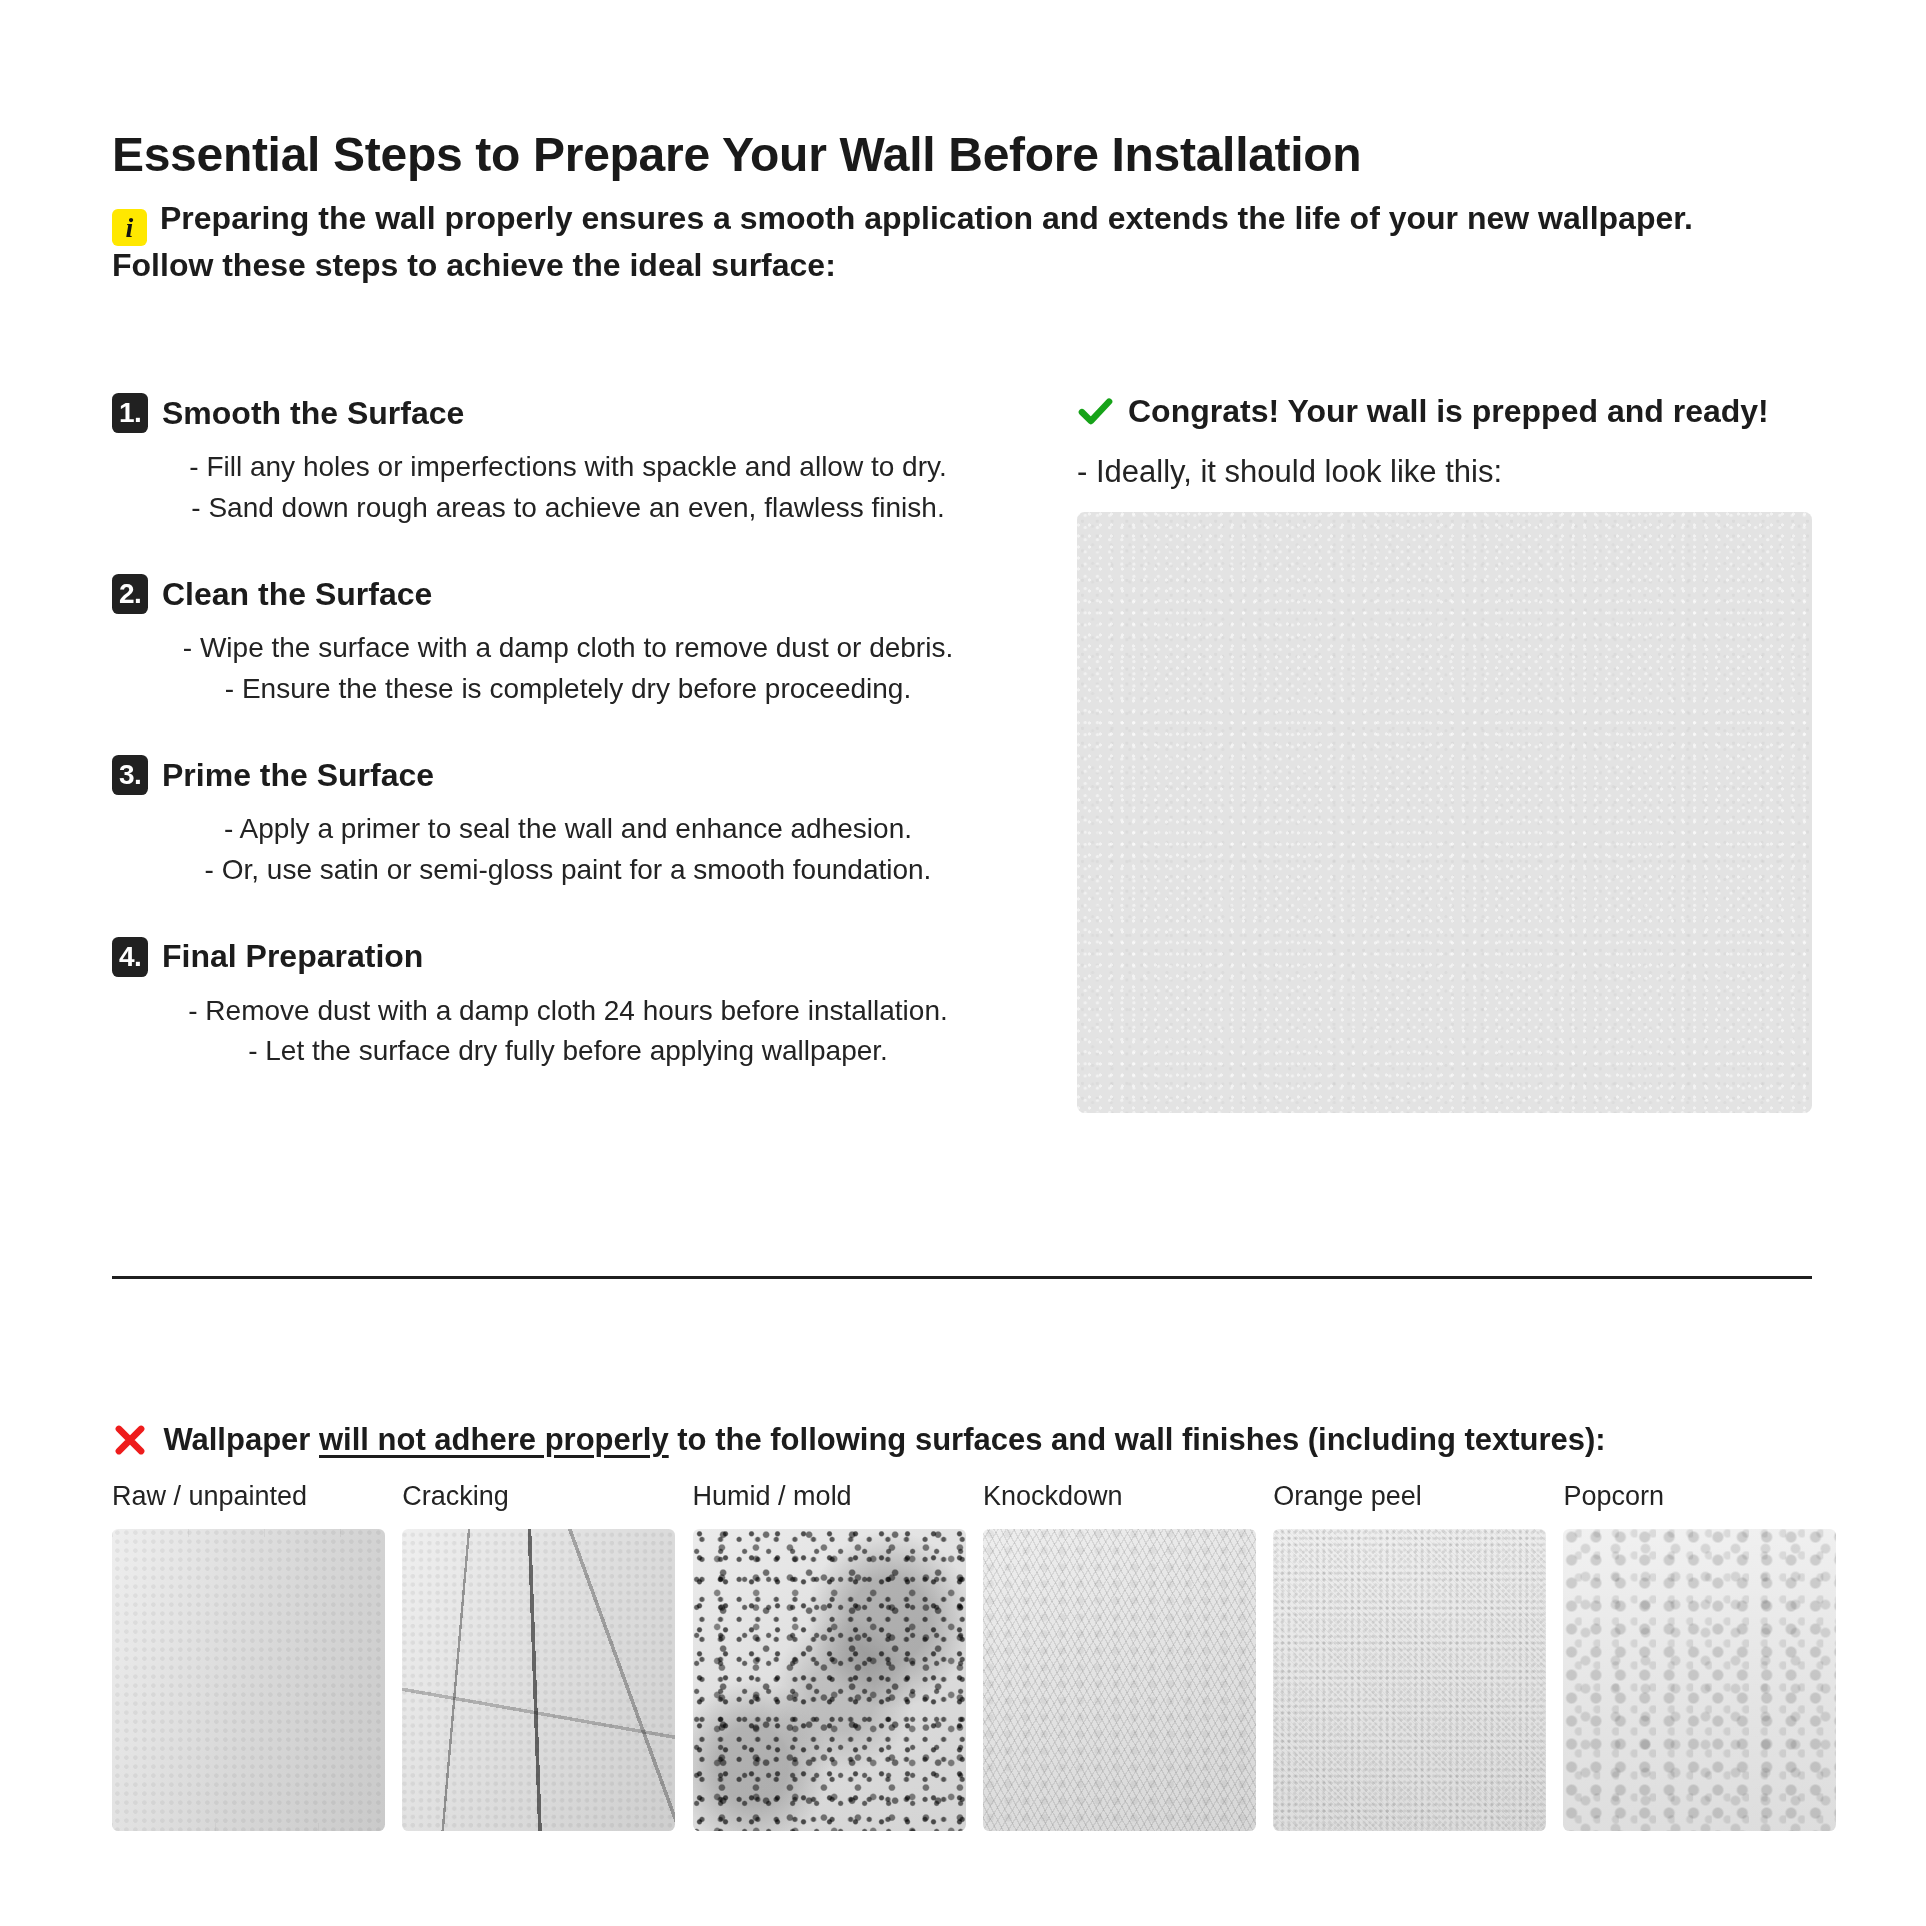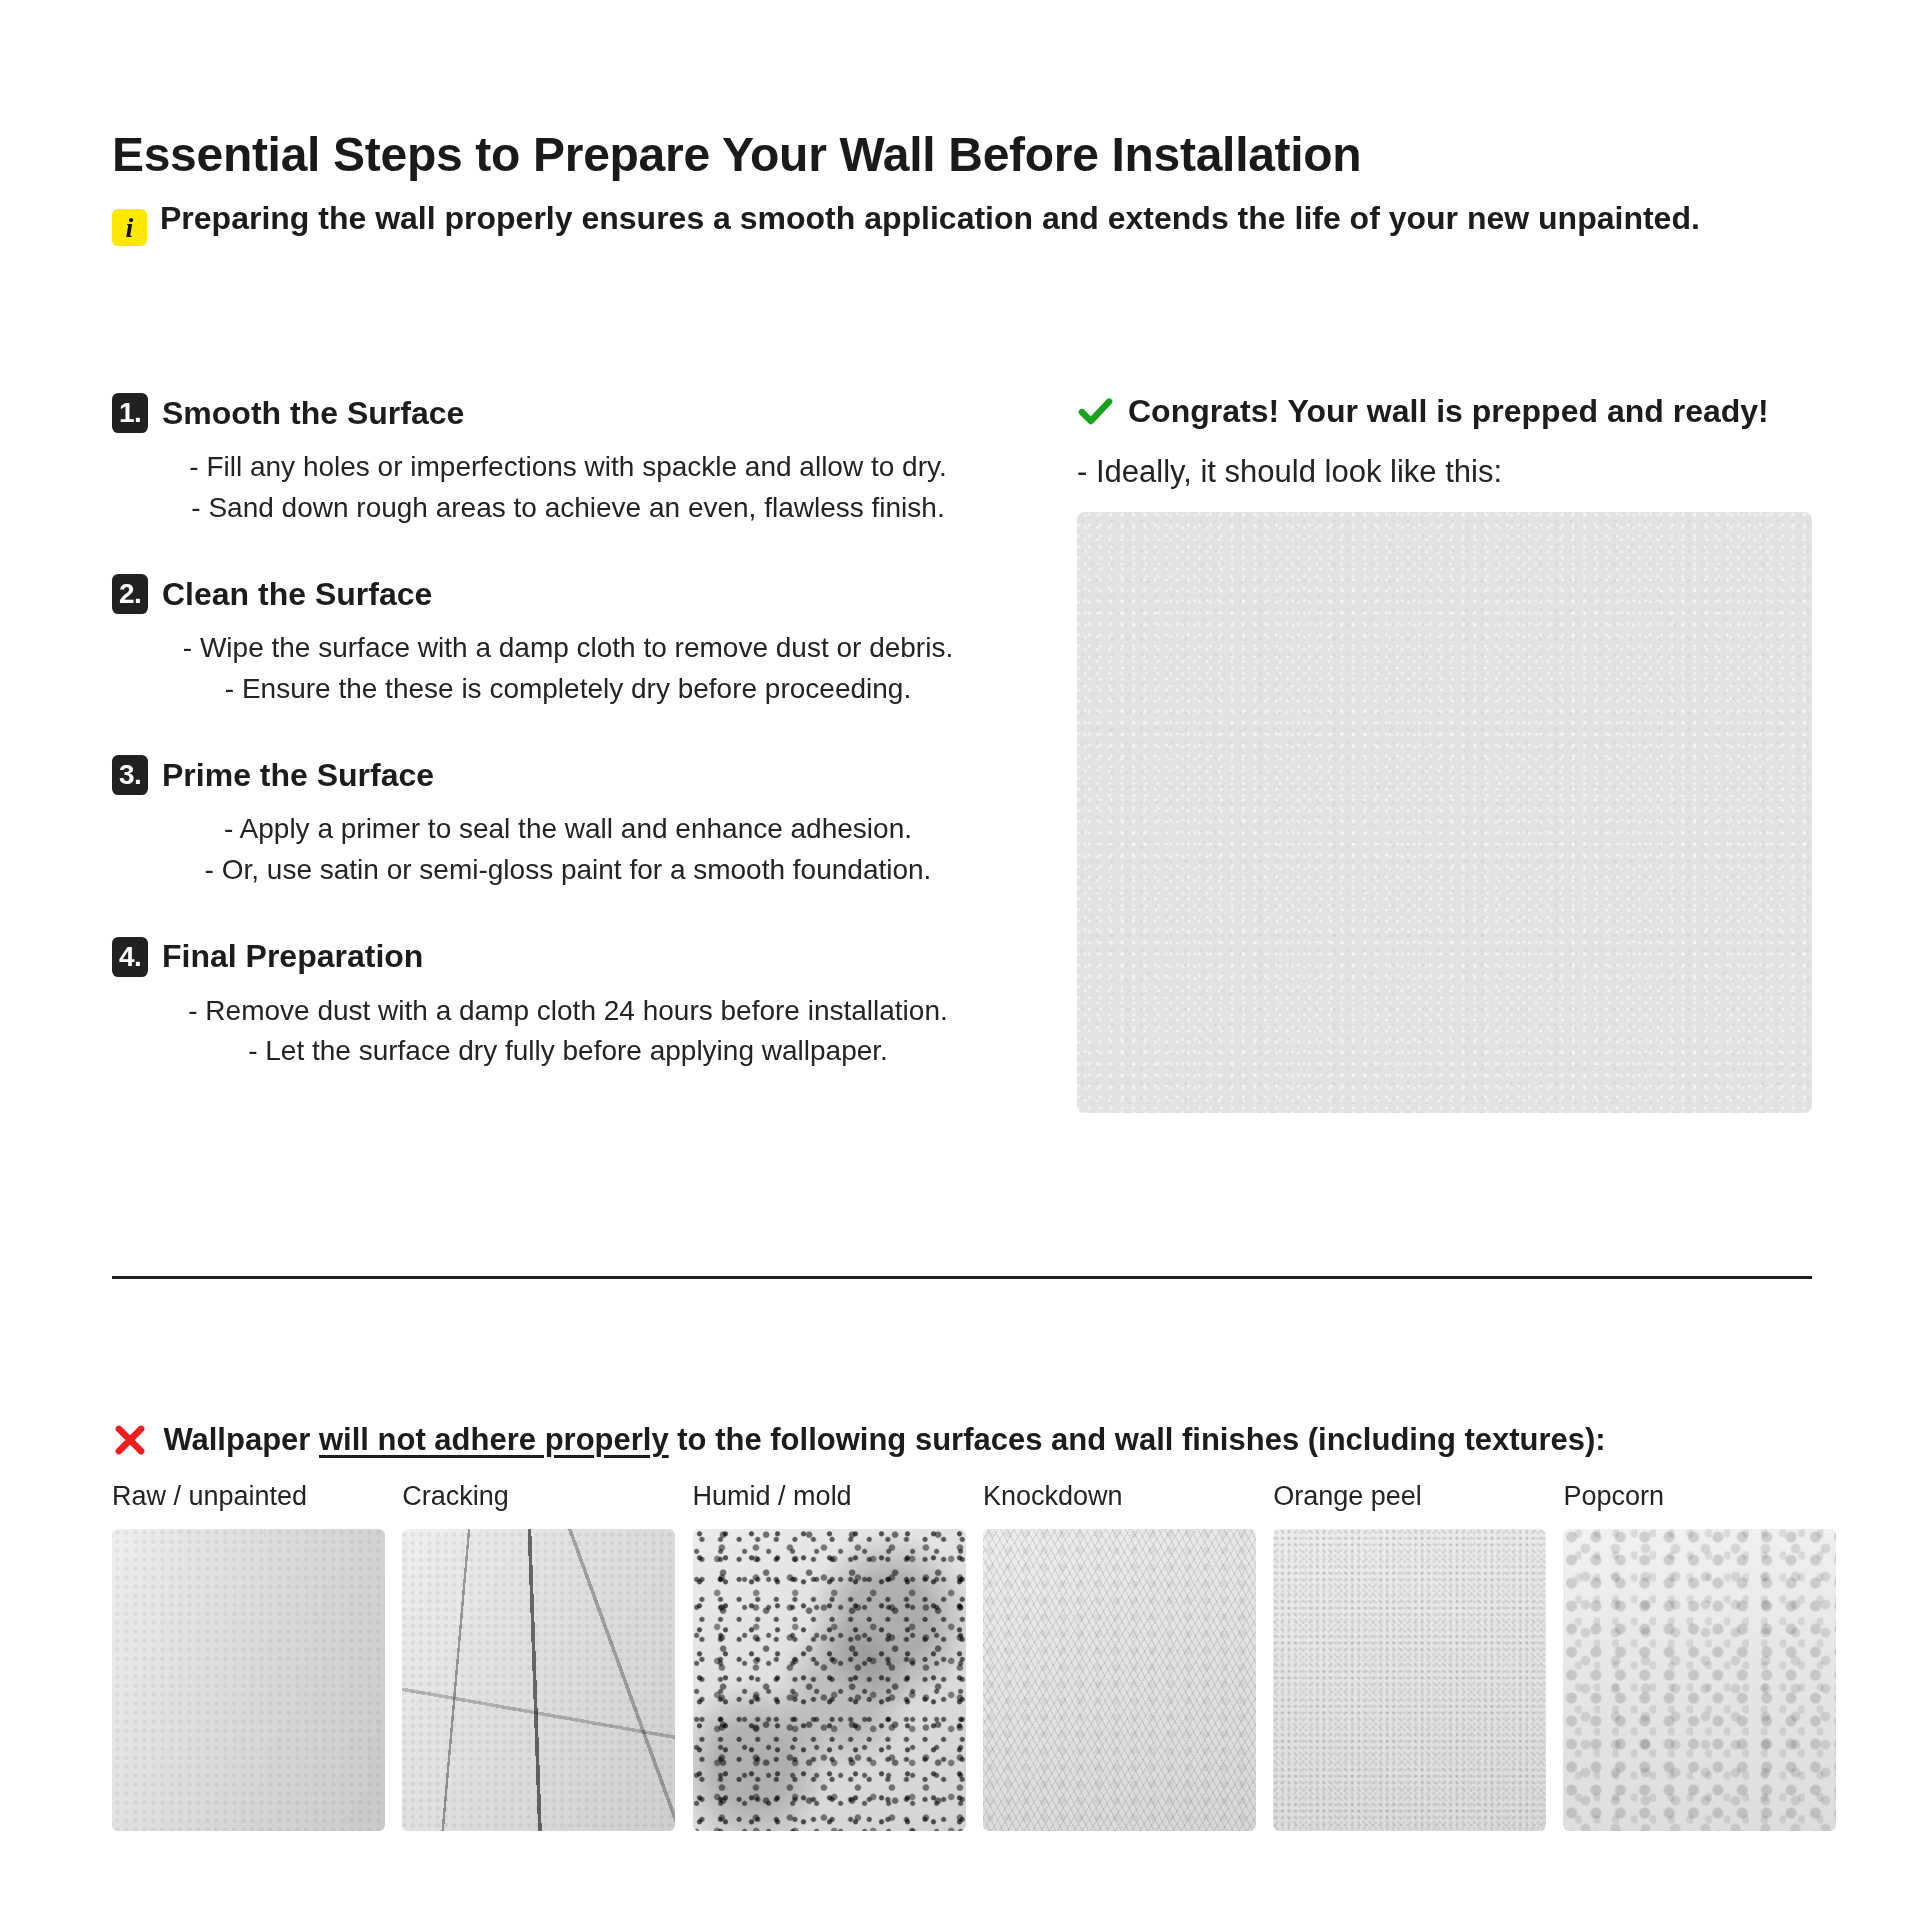--- a/index.html
+++ b/index.html
@@ -283,22 +283,23 @@
 </style>
 </head>
 <body>
 
 <div class="page">
 
   <h1 class="page-title">Essential Steps to Prepare Your Wall Before Installation</h1>
 
   <div class="intro-block">
     <div class="intro-line">
-      <span class="info-badge">i</span><span>Preparing the wall properly ensures a smooth application and extends the life of your new unpainted.</span>
-    </div>
+      <span class="info-badge">i</span><span>Preparing the wall properly ensures a smooth application and extends the life of your new wallpaper.</span>
+    </div>
+    <div class="intro-line">Follow these steps to achieve the ideal surface:</div>
   </div>
 
   <div class="col-left">
 
     <div class="step">
       <div class="step-head">
         <span class="step-badge">1.</span>
         <span class="step-title">Smooth the Surface</span>
       </div>
       <div class="step-line">- Fill any holes or imperfections with spackle and allow to dry.</div>

